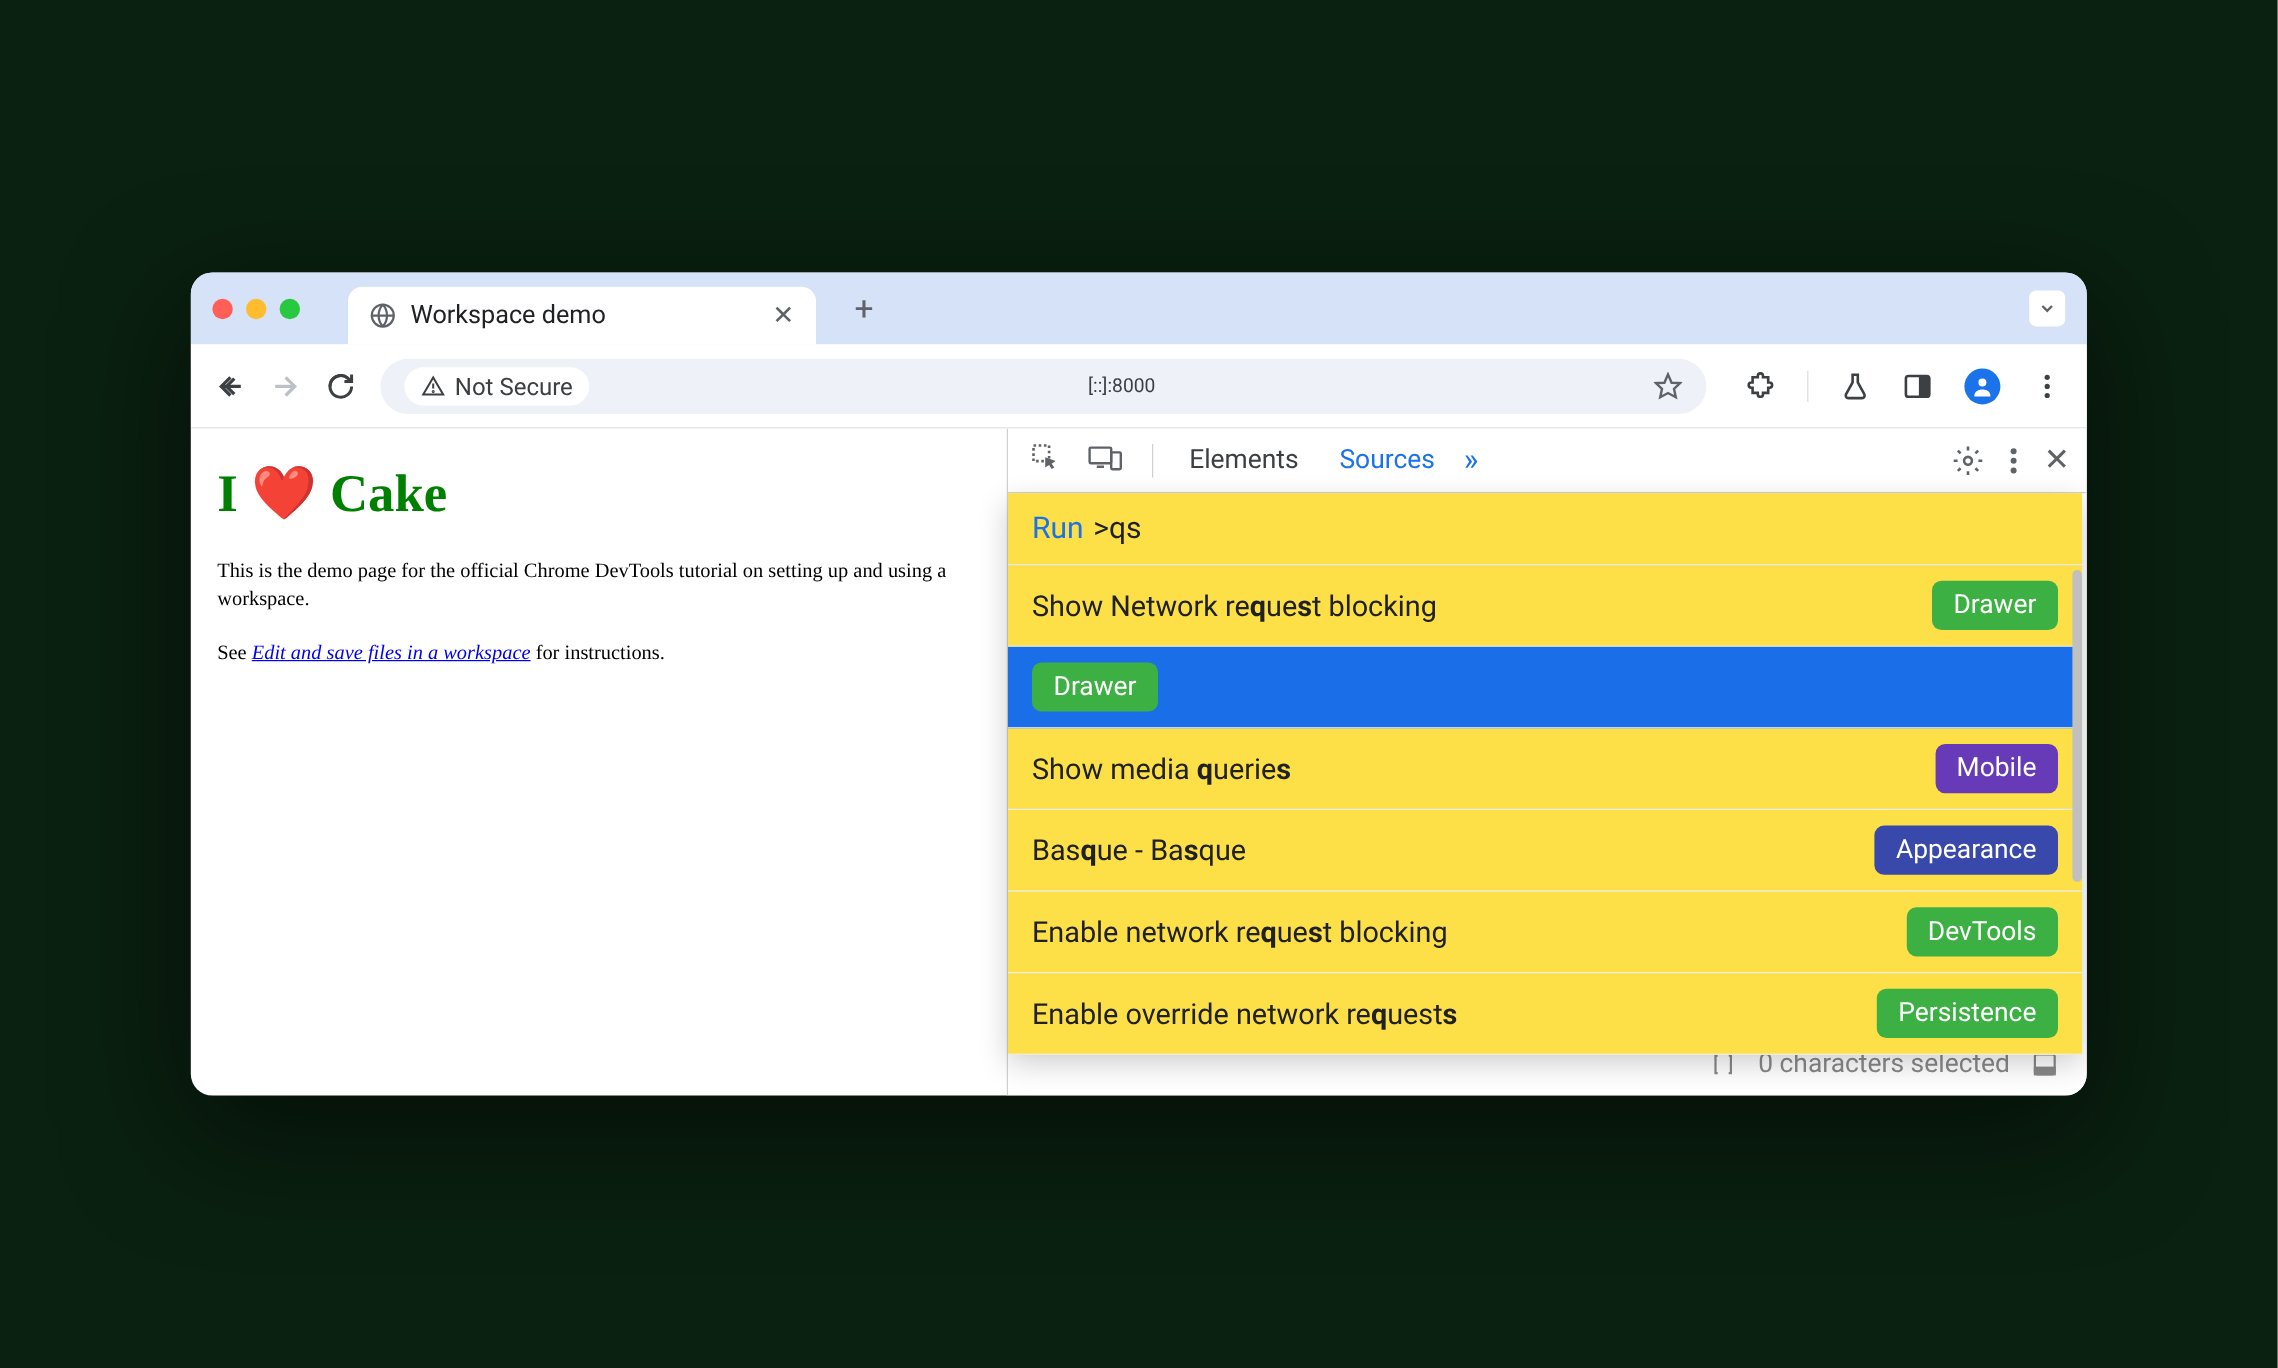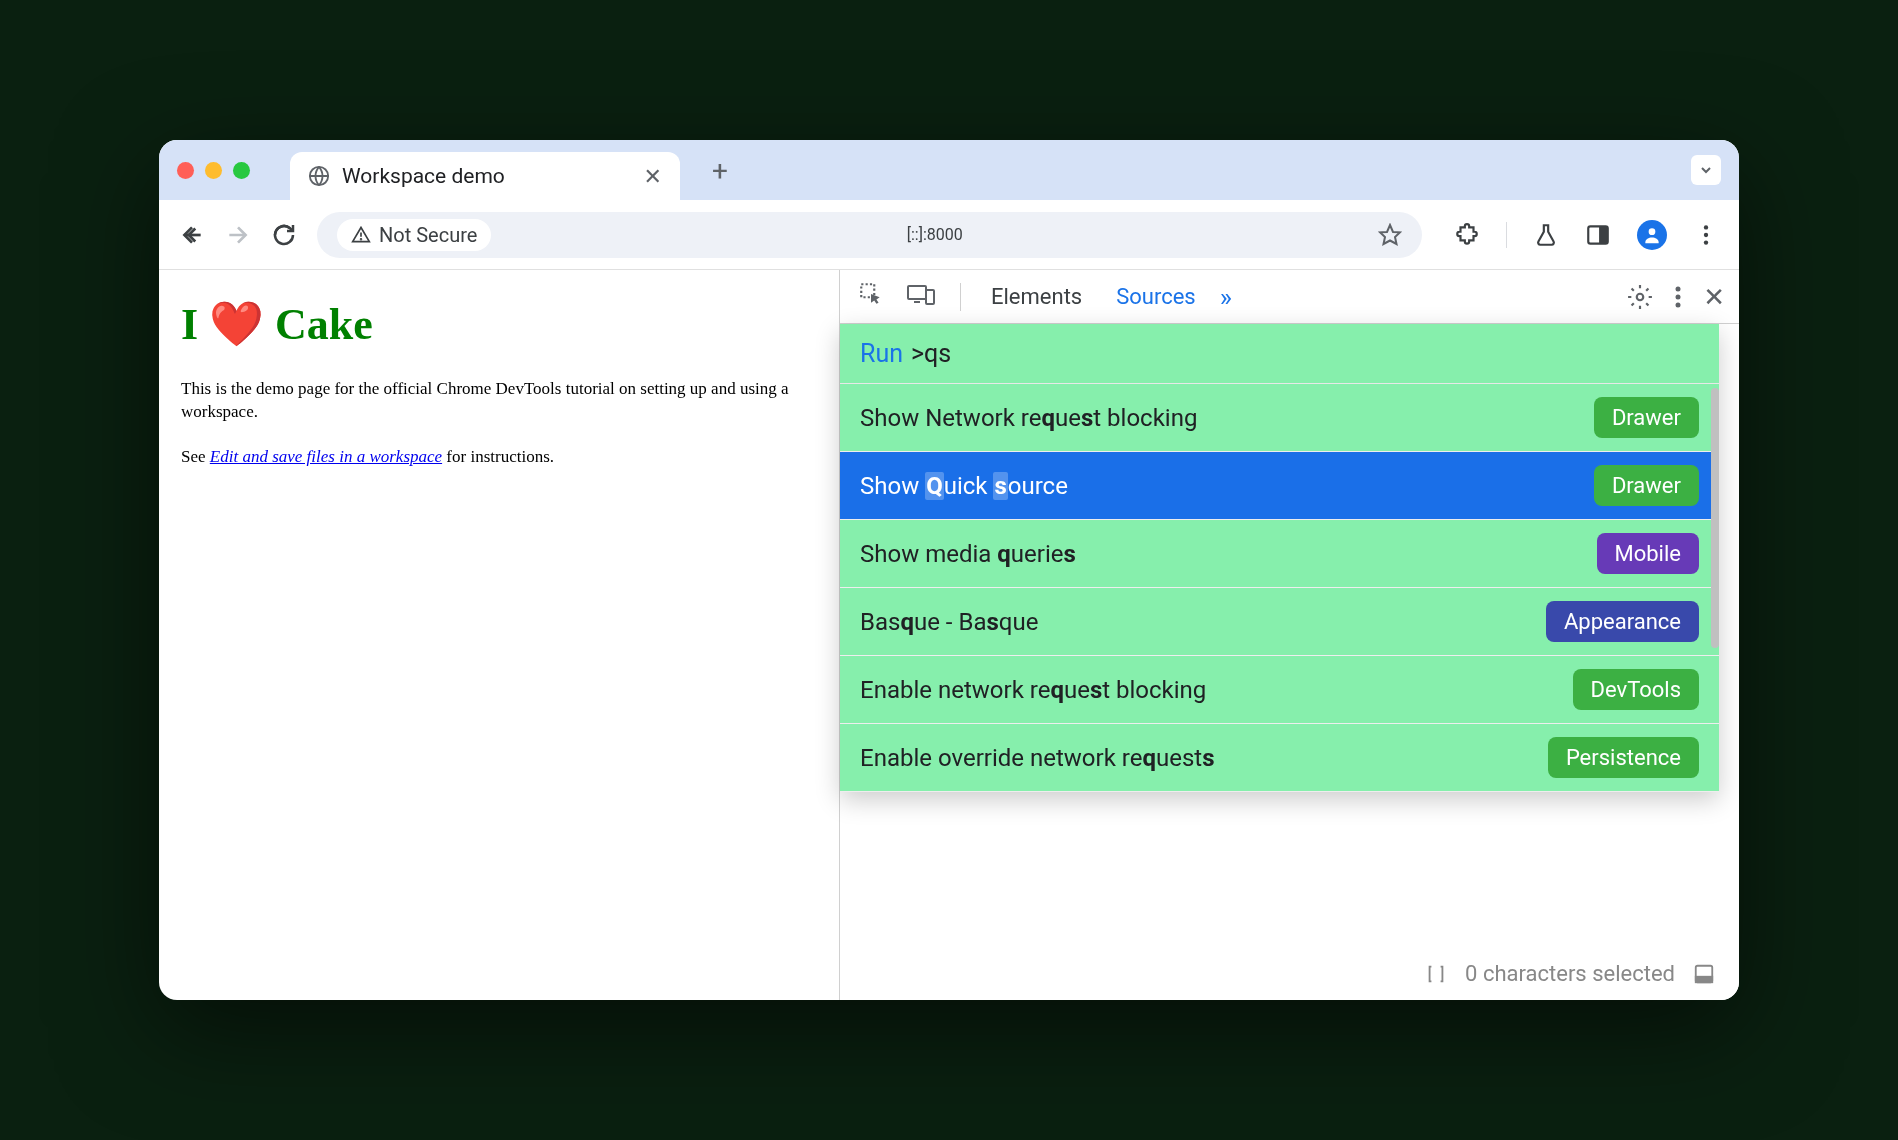--- a/index.html
+++ b/index.html
@@ -7,21 +7,21 @@
   font-family: -apple-system, BlinkMacSystemFont, "Segoe UI", Roboto, Arial, sans-serif;
   background: #0a2010;
   width: 1898px;
   height: 1140px;
   display: flex;
   align-items: center;
   justify-content: center;
 }
 .window {
   width: 1580px;
-  height: 860px;
+  height: 686px;
   background: #fff;
   border-radius: 18px;
   overflow: hidden;
   box-shadow: 0 30px 100px rgba(0,0,0,0.55);
   display: flex;
   flex-direction: column;
 }
 .titlebar {
   height: 60px;
   background: #d6e2f7;
@@ -122,22 +122,22 @@
 .dt-tabs .tabsep { width: 1px; height: 28px; background: #d0d0d0; margin: 0 6px; }
 .dt-tab { padding: 14px 10px; color: #3c4043; cursor: pointer; }
 .dt-tab.active { color: #1a73e8; }
 .dt-more { color: #1a73e8; font-size: 26px; cursor: pointer; }
 .dt-right { margin-left: auto; display: flex; align-items: center; gap: 22px; }
 .dt-right svg, .dt-right .x { color: #5f6368; cursor: pointer; }
 .cmd-panel {
   position: absolute;
   top: 54px;
   left: 0;
-  right: 20px;
-  background: #86efac;
+  right: 4px;
+  background: #fde047;
   box-shadow: 0 8px 24px rgba(0,0,0,0.2);
   z-index: 10;
 }
 .cmd-header {
   height: 60px;
   display: flex;
   align-items: center;
   padding: 0 20px;
   font-size: 25px;
   border-bottom: 1px solid #e8e8e8;
@@ -329,21 +329,20 @@
         <div class="cmd-header">
           <span class="run">Run</span>
           <span class="query">&gt;qs</span>
         </div>
         <div class="cmd-list" id="cmd-list">
             <div class="cmd-item">
               <span class="cmd-label">Show Network re<b>q</b>ue<b>s</b>t blocking</span>
               <span class="badge green">Drawer</span>
             </div>
             <div class="cmd-item selected">
-              <span class="cmd-label">Show <span class="hl"><b>Q</b></span>uick <span class="hl"><b>s</b></span>ource</span>
               <span class="badge green">Drawer</span>
             </div>
             <div class="cmd-item">
               <span class="cmd-label">Show media <b>q</b>uerie<b>s</b></span>
               <span class="badge purple">Mobile</span>
             </div>
             <div class="cmd-item">
               <span class="cmd-label">Bas<b>q</b>ue - Ba<b>s</b>que</span>
               <span class="badge blue">Appearance</span>
             </div>

